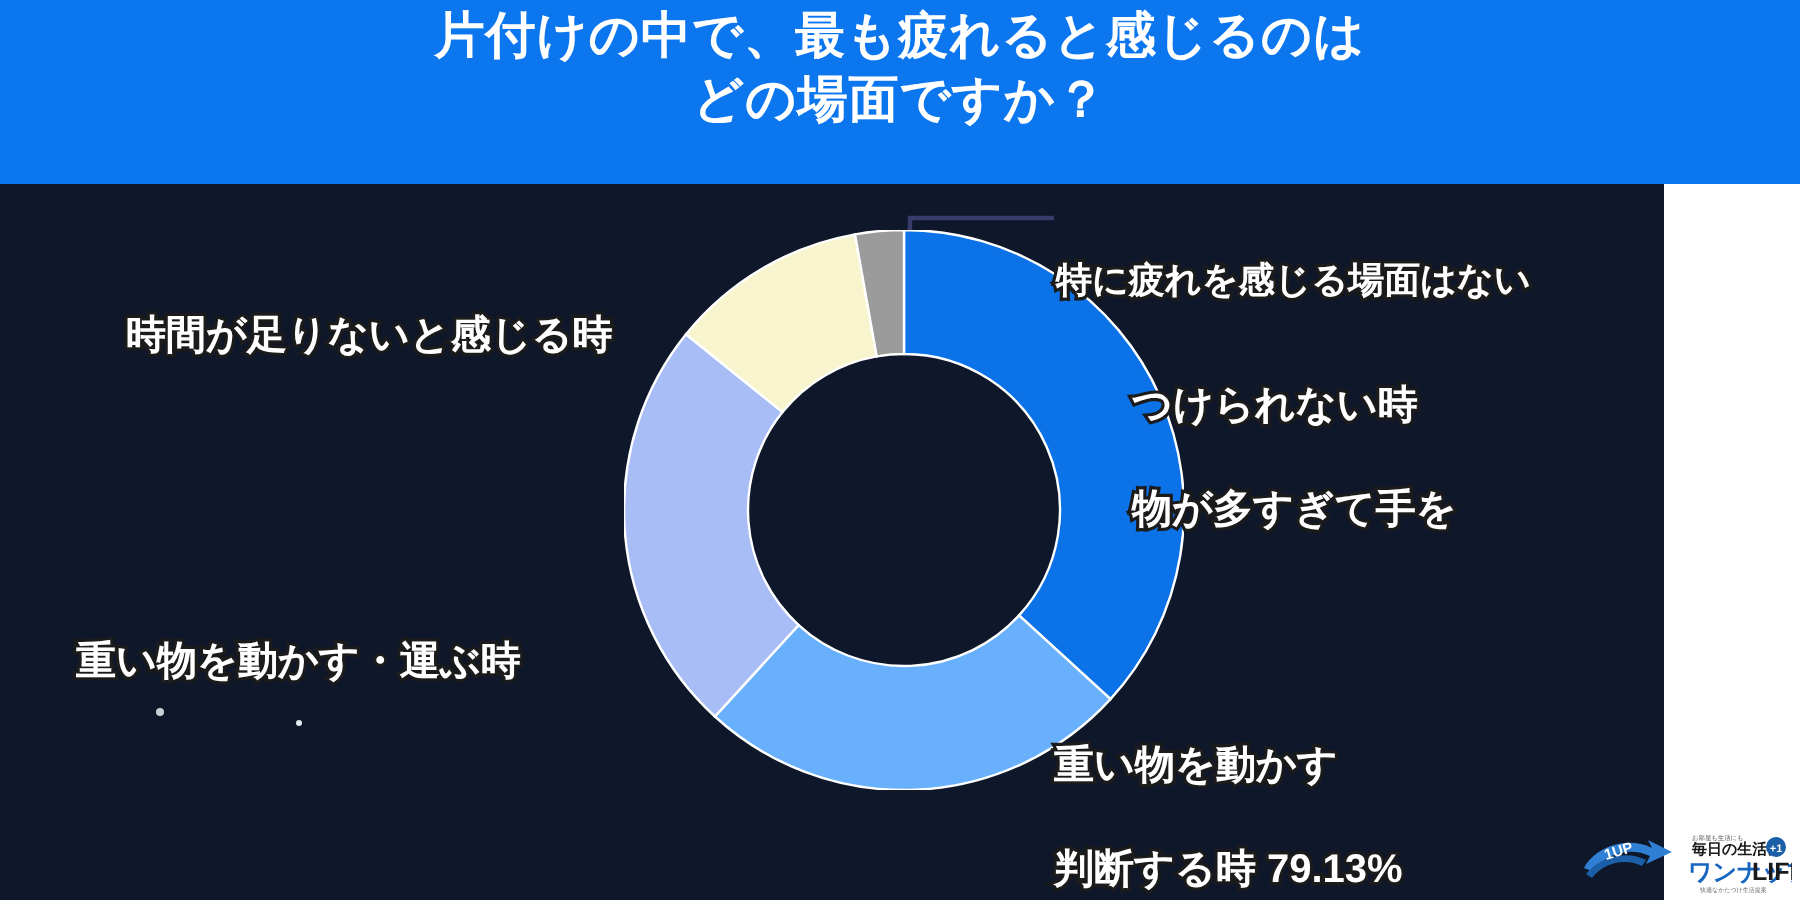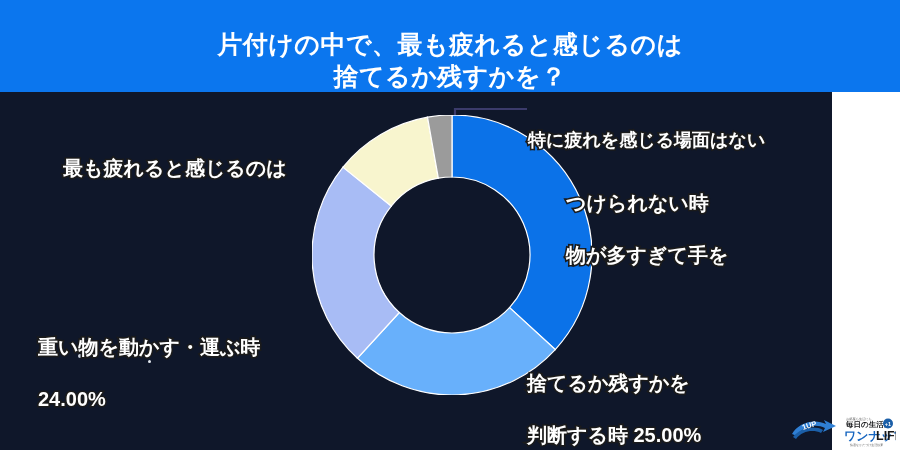--- a/index.html
+++ b/index.html
@@ -9,21 +9,21 @@
     background:#ffffff;
     font-family:"Liberation Sans","DejaVu Sans",sans-serif;
     position:relative;
   }
   #page{position:relative;width:900px;height:450px;overflow:hidden;background:#fff;}
 
   
   .header{
     position:absolute;left:0;top:0;width:900px;height:92px;
     background:#0b76ee;
-    display:flex;flex-direction:column;align-items:center;justify-content:flex-end;
+    display:flex;flex-direction:column;align-items:center;justify-content:flex-start;
     box-sizing:border-box;padding-top:2px;
   }
   .header .line{
     color:#ffffff;
     font-size:25px;
     font-weight:bold;
     letter-spacing:0.5px;
     line-height:1.28;
     white-space:nowrap;
     text-align:center;
@@ -55,39 +55,39 @@
     -webkit-text-stroke:3.2px #1b1b1b;
     paint-order:stroke fill;
     text-shadow:
        0 0 0 #1b1b1b;
     white-space:pre-line;
   }
 
   .lab-top-right{left:528px;top:14px;font-size:18px;}
   .lab-main{left:566px;top:72px;}
   .lab-bottom-right{left:527px;top:252px;}
-  .lab-left-mid{left:38px;top:216px;}
+  .lab-left-mid{left:38px;top:200px;}
   .lab-left-top{left:63px;top:37px;}
 
   .logo{
     position:absolute;left:790px;top:414px;width:106px;height:34px;
   }
   .logo svg{display:block;}
 
   
   ::-webkit-scrollbar{display:none;}
 </style>
 </head>
 <body>
 
 <div id="page">
 
   <div class="header">
     <div class="line">片付けの中で、最も疲れると感じるのは</div>
-    <div class="line">捨てるか残すかを？</div>
+    <div class="line">どの場面ですか？</div>
   </div>
 
   <div class="stage">
 
     <span class="deco deco-1"></span>
     <span class="deco deco-2"></span>
 
     <svg class="leader" viewBox="0 0 900 358" width="900" height="358">
       <polyline points="455,30 455,17 527,17" fill="none" stroke="#3b3b6b" stroke-width="2.2"></polyline>
     </svg>
@@ -112,31 +112,30 @@
     <div class="lab lab-top-right">
       <div>特に疲れを感じる場面はない</div>
     </div>
 
     <div class="lab lab-main">
       <div>つけられない時</div>
       <div>物が多すぎて手を</div>
     </div>
 
     <div class="lab lab-bottom-right">
-      <div>捨てるか残すかを</div>
-      <div>判断する時 25.00%</div>
+      <div>重い物を動かす</div>
+      <div>判断する時 79.13%</div>
     </div>
 
     <div class="lab lab-left-mid">
       <div>重い物を動かす・運ぶ時</div>
-      <div>24.00%</div>
     </div>
 
     <div class="lab lab-left-top">
-      <div>最も疲れると感じるのは</div>
+      <div>時間が足りないと感じる時</div>
     </div>
 
   </div>
 
   <div class="logo">
     <svg viewBox="0 0 106 34" width="106" height="34">
 
       <g>
         <path d="M2 20 C8 9, 24 4, 36 10 L34 6 L46 12 L33 18 L35 14 C25 9, 12 13, 7 22 Z" fill="#2f7fd4"></path>
         <path d="M3 23 C10 14, 24 11, 33 16 L31 19 C23 15, 12 17, 6 25 Z" fill="#1b5fa8"></path>

